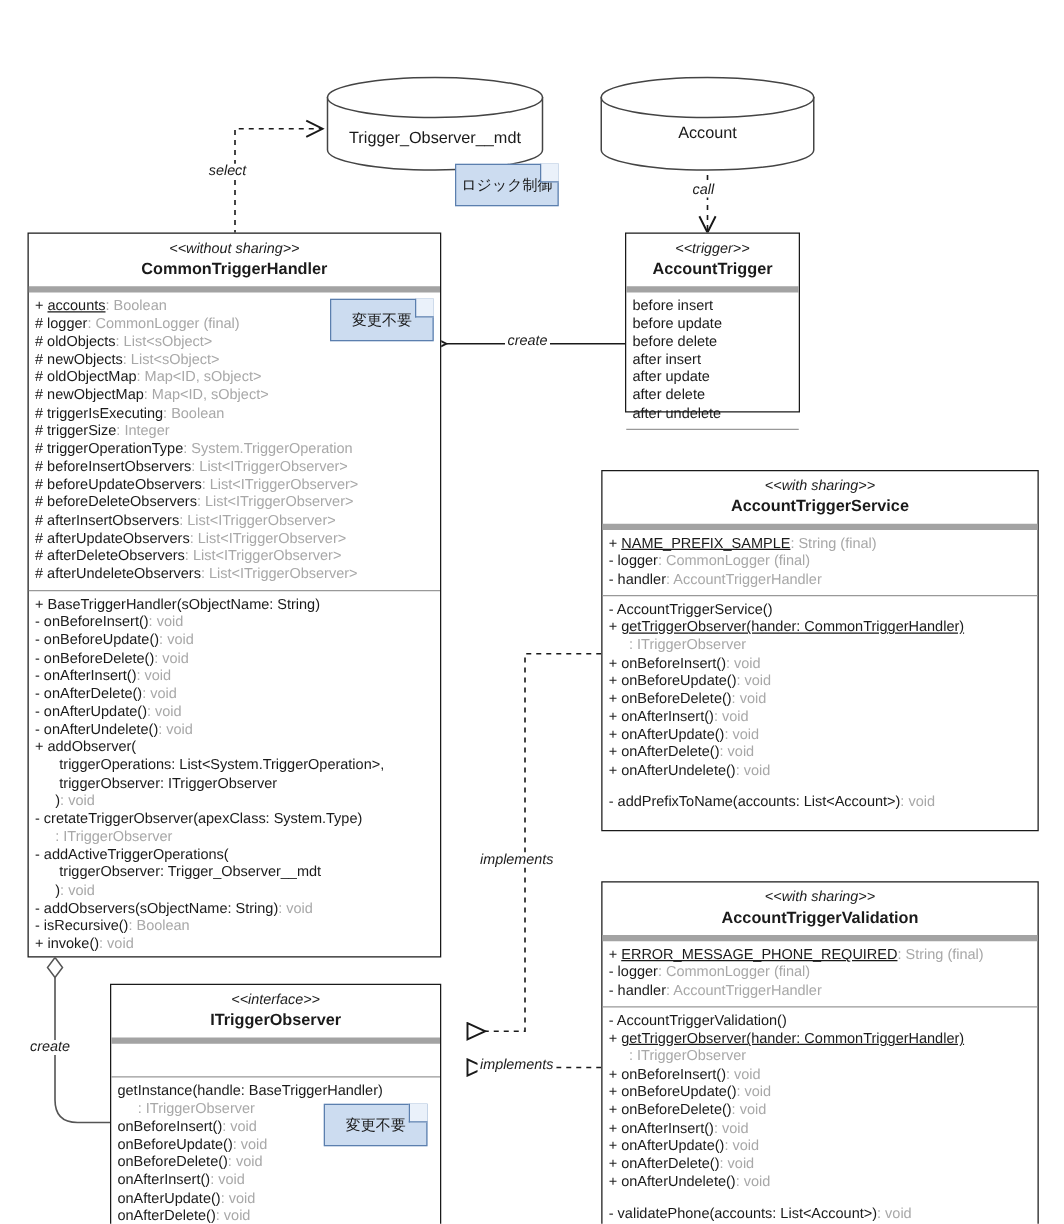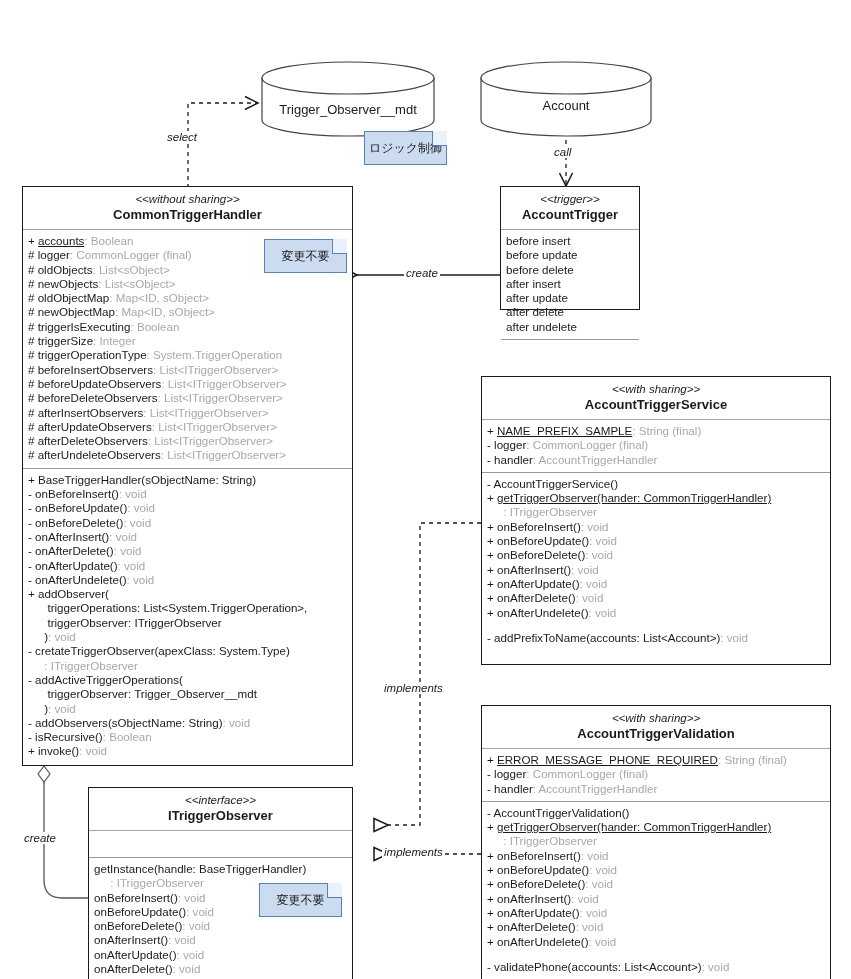--- a/index.html
+++ b/index.html
@@ -2,21 +2,21 @@
 <html><head>
 <meta charset="utf-8">
 <style>
   html,body{margin:0;padding:0;background:#ffffff;}
   body{width:851px;height:979px;position:relative;overflow:hidden;
        font-family:"Liberation Sans","DejaVu Sans",sans-serif;color:#1a1a1a;}
   #canvas{position:absolute;left:0;top:0;width:851px;height:979px;margin-top:40px;}
   svg.lines{position:absolute;left:0;top:0;width:851px;height:979px;pointer-events:none;}
 
   .uclass{position:absolute;border:1.4px solid #1a1a1a;background:#fff;box-sizing:border-box;}
-  .chead{padding:5px 4px 6px 4px;text-align:center;border-bottom:1px solid #a3a3a3;}
+  .chead{padding:5px 4px 6px 4px;text-align:center;border-bottom:5px solid #a3a3a3;}
   .stereo{font-style:italic;font-size:11.5px;line-height:14px;}
   .cname{font-weight:bold;font-size:13px;line-height:16px;margin-top:1px;}
   .compart{border-bottom:1px solid #999;padding:4px 5px 5px 5px;}
   .compart:last-child{border-bottom:none;}
   .row{font-size:11.6px;line-height:14.3px;white-space:pre;}
   .sig{color:#1a1a1a;}
   .typ{color:#a8a8a8;}
   .und{text-decoration:underline;}
   .indent{padding-left:13px;}
   .spacer{height:11px;}
@@ -138,21 +138,21 @@
         <div class="row indent"><span class="sig"></span><span class="sig"> </span><span class="typ">: ITriggerObserver</span></div>
         <div class="row"><span class="sig">- </span><span class="sig">addActiveTriggerOperations(</span><span class="typ"></span></div>
         <div class="row indent"><span class="sig"></span><span class="sig">  triggerObserver: Trigger_Observer__mdt</span><span class="typ"></span></div>
         <div class="row indent"><span class="sig"></span><span class="sig"> )</span><span class="typ">: void</span></div>
         <div class="row"><span class="sig">- </span><span class="sig">addObservers(sObjectName: String)</span><span class="typ">: void</span></div>
         <div class="row"><span class="sig">- </span><span class="sig">isRecursive()</span><span class="typ">: Boolean</span></div>
         <div class="row"><span class="sig">+ </span><span class="sig">invoke()</span><span class="typ">: void</span></div>
       </div>
   </div>
 
-  <div class="uclass" style="left:500px;top:146px;width:140px;height:124px;">
+  <div class="uclass" style="left:500px;top:146px;width:140px;height:144px;">
     <div class="chead">
       <div class="stereo">&lt;&lt;trigger&gt;&gt;</div>
       <div class="cname">AccountTrigger</div>
     </div>
     <div class="compart">
         <div class="row">before insert</div>
         <div class="row">before update</div>
         <div class="row">before delete</div>
         <div class="row">after insert</div>
         <div class="row">after update</div>

